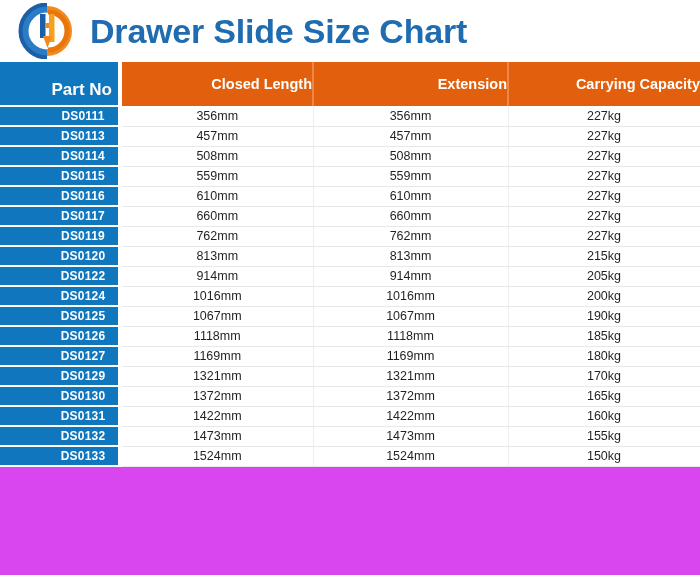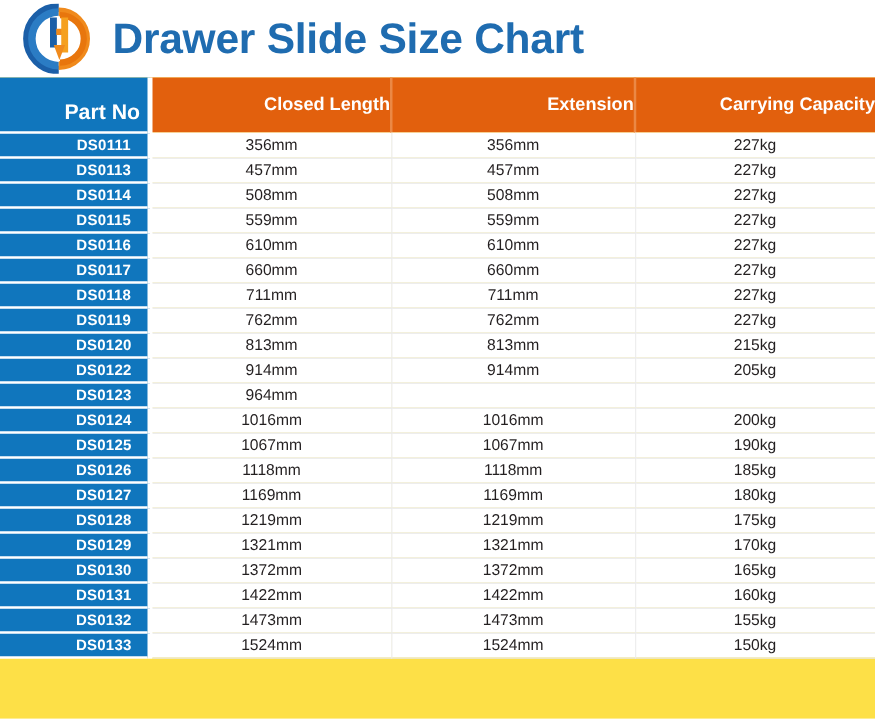--- a/index.html
+++ b/index.html
@@ -11,21 +11,21 @@
     height: 575px;
     overflow: hidden;
     background: #ffffff;
     font-family: "Liberation Sans", sans-serif;
   }
 
   .page {
     position: relative;
     width: 700px;
     height: 575px;
-    background: #fde047;
+    background: #d946ef;
     overflow: hidden;
   }
 
   
   .titlebar {
     height: 62px;
     display: flex;
     align-items: center;
     padding-left: 18px;
     background: #ffffff;
@@ -188,50 +188,38 @@
           <td class="cell-ext">610mm</td>
           <td class="cell-cap">227kg</td>
         </tr>
         <tr>
           <td class="cell-part">DS0117</td>
           <td class="cell-closed">660mm</td>
           <td class="cell-ext">660mm</td>
           <td class="cell-cap">227kg</td>
         </tr>
         <tr>
-          <td class="cell-part">DS0118</td>
-          <td class="cell-closed">711mm</td>
-          <td class="cell-ext">711mm</td>
-          <td class="cell-cap">227kg</td>
-        </tr>
-        <tr>
           <td class="cell-part">DS0119</td>
           <td class="cell-closed">762mm</td>
           <td class="cell-ext">762mm</td>
           <td class="cell-cap">227kg</td>
         </tr>
         <tr>
           <td class="cell-part">DS0120</td>
           <td class="cell-closed">813mm</td>
           <td class="cell-ext">813mm</td>
           <td class="cell-cap">215kg</td>
         </tr>
         <tr>
           <td class="cell-part">DS0122</td>
           <td class="cell-closed">914mm</td>
           <td class="cell-ext">914mm</td>
           <td class="cell-cap">205kg</td>
         </tr>
         <tr>
-          <td class="cell-part">DS0123</td>
-          <td class="cell-closed">964mm</td>
-          <td class="cell-ext"></td>
-          <td class="cell-cap"></td>
-        </tr>
-        <tr>
           <td class="cell-part">DS0124</td>
           <td class="cell-closed">1016mm</td>
           <td class="cell-ext">1016mm</td>
           <td class="cell-cap">200kg</td>
         </tr>
         <tr>
           <td class="cell-part">DS0125</td>
           <td class="cell-closed">1067mm</td>
           <td class="cell-ext">1067mm</td>
           <td class="cell-cap">190kg</td>
@@ -242,26 +230,20 @@
           <td class="cell-ext">1118mm</td>
           <td class="cell-cap">185kg</td>
         </tr>
         <tr>
           <td class="cell-part">DS0127</td>
           <td class="cell-closed">1169mm</td>
           <td class="cell-ext">1169mm</td>
           <td class="cell-cap">180kg</td>
         </tr>
         <tr>
-          <td class="cell-part">DS0128</td>
-          <td class="cell-closed">1219mm</td>
-          <td class="cell-ext">1219mm</td>
-          <td class="cell-cap">175kg</td>
-        </tr>
-        <tr>
           <td class="cell-part">DS0129</td>
           <td class="cell-closed">1321mm</td>
           <td class="cell-ext">1321mm</td>
           <td class="cell-cap">170kg</td>
         </tr>
         <tr>
           <td class="cell-part">DS0130</td>
           <td class="cell-closed">1372mm</td>
           <td class="cell-ext">1372mm</td>
           <td class="cell-cap">165kg</td>

